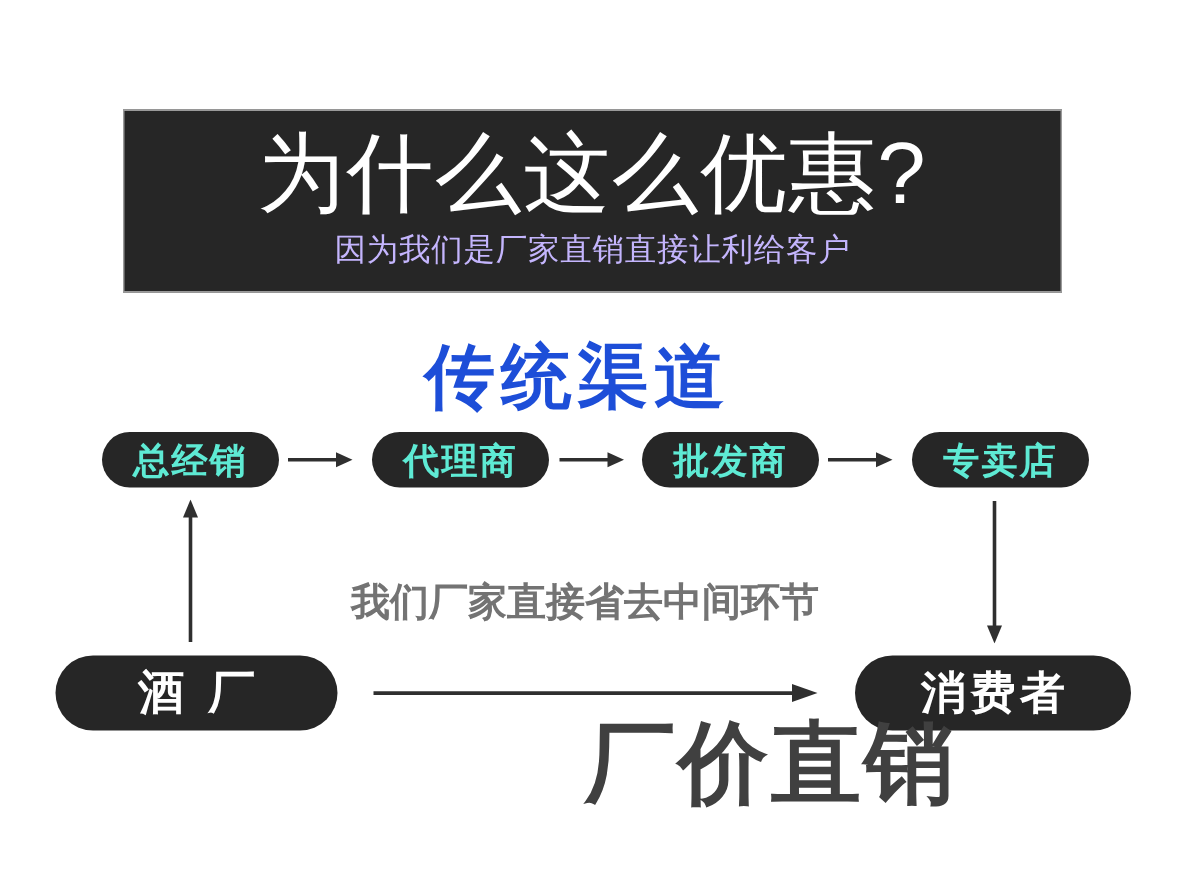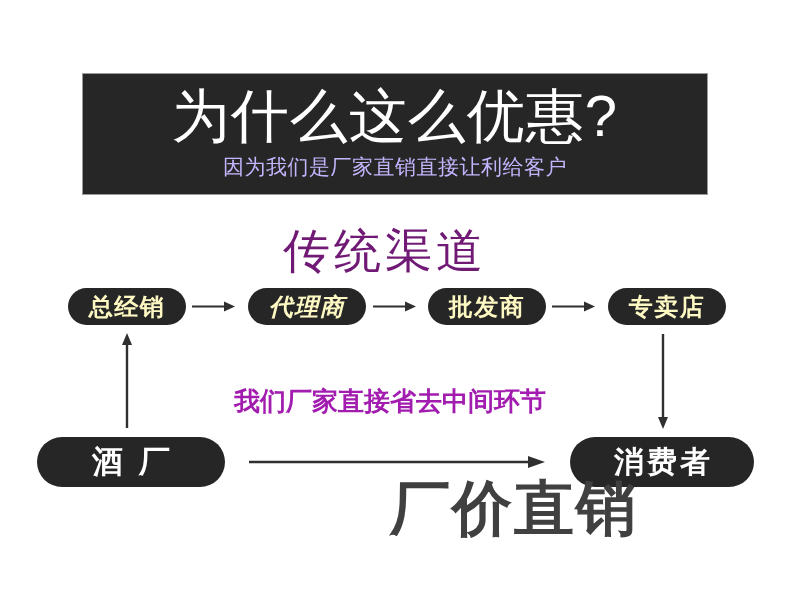--- a/index.html
+++ b/index.html
@@ -18,42 +18,42 @@
     color:#ffffff;font-size:58px;line-height:1.12;font-weight:500;
     letter-spacing:1px;white-space:nowrap;
   }
   .banner-subtitle{
     color:#c4b5fd;font-size:21px;line-height:1.2;font-weight:500;
     margin-top:5px;letter-spacing:0.5px;white-space:nowrap;
   }
   
   .trad-heading{
     position:absolute;left:85px;top:220px;width:600px;text-align:center;
-    font-size:47px;font-weight:400;color:#701a75;letter-spacing:4px;white-space:nowrap;
+    font-size:47px;font-weight:700;color:#1d4ed8;letter-spacing:4px;white-space:nowrap;
   }
   .pill-sm{
     position:absolute;top:288px;width:118px;height:37px;border-radius:19px;
-    background:#262626;color:#fef9c3;font-size:24px;font-weight:600;
+    background:#262626;color:#5eead4;font-size:24px;font-weight:600;
     display:flex;align-items:center;justify-content:center;letter-spacing:1.5px;
   }
   .pill-sm.p1{left:68px;}
-  .pill-sm.p2{left:248px;font-style:italic;}
+  .pill-sm.p2{left:248px;}
   .pill-sm.p3{left:428px;}
   .pill-sm.p4{left:608px;}
   .arrow-svg{position:absolute;display:block;}
   .arr-h1{left:191px;top:298px;}
   .arr-h2{left:372px;top:298px;}
   .arr-h3{left:551px;top:298px;}
   .arr-up{left:119px;top:333px;}
   .arr-down{left:655px;top:333px;}
   .arr-long{left:248px;top:452px;}
   
   .note{
     position:absolute;left:195px;top:386px;width:390px;text-align:center;
-    font-size:26px;font-weight:700;color:#a21caf;line-height:30px;white-space:nowrap;
+    font-size:26px;font-weight:700;color:#737373;line-height:30px;white-space:nowrap;
   }
   .pill-lg{
     position:absolute;top:437px;height:50px;border-radius:25px;background:#262626;
     color:#ffffff;font-weight:600;display:flex;align-items:center;justify-content:center;
   }
   .pill-factory{left:37px;width:188px;font-size:31px;letter-spacing:16px;text-indent:16px;}
   .pill-consumer{left:570px;width:184px;font-size:30px;letter-spacing:3px;text-indent:3px;}
   .headline{
     position:absolute;left:138px;top:476px;width:500px;text-align:right;
     font-size:60px;font-weight:700;color:#404040;letter-spacing:2px;line-height:1.1;

